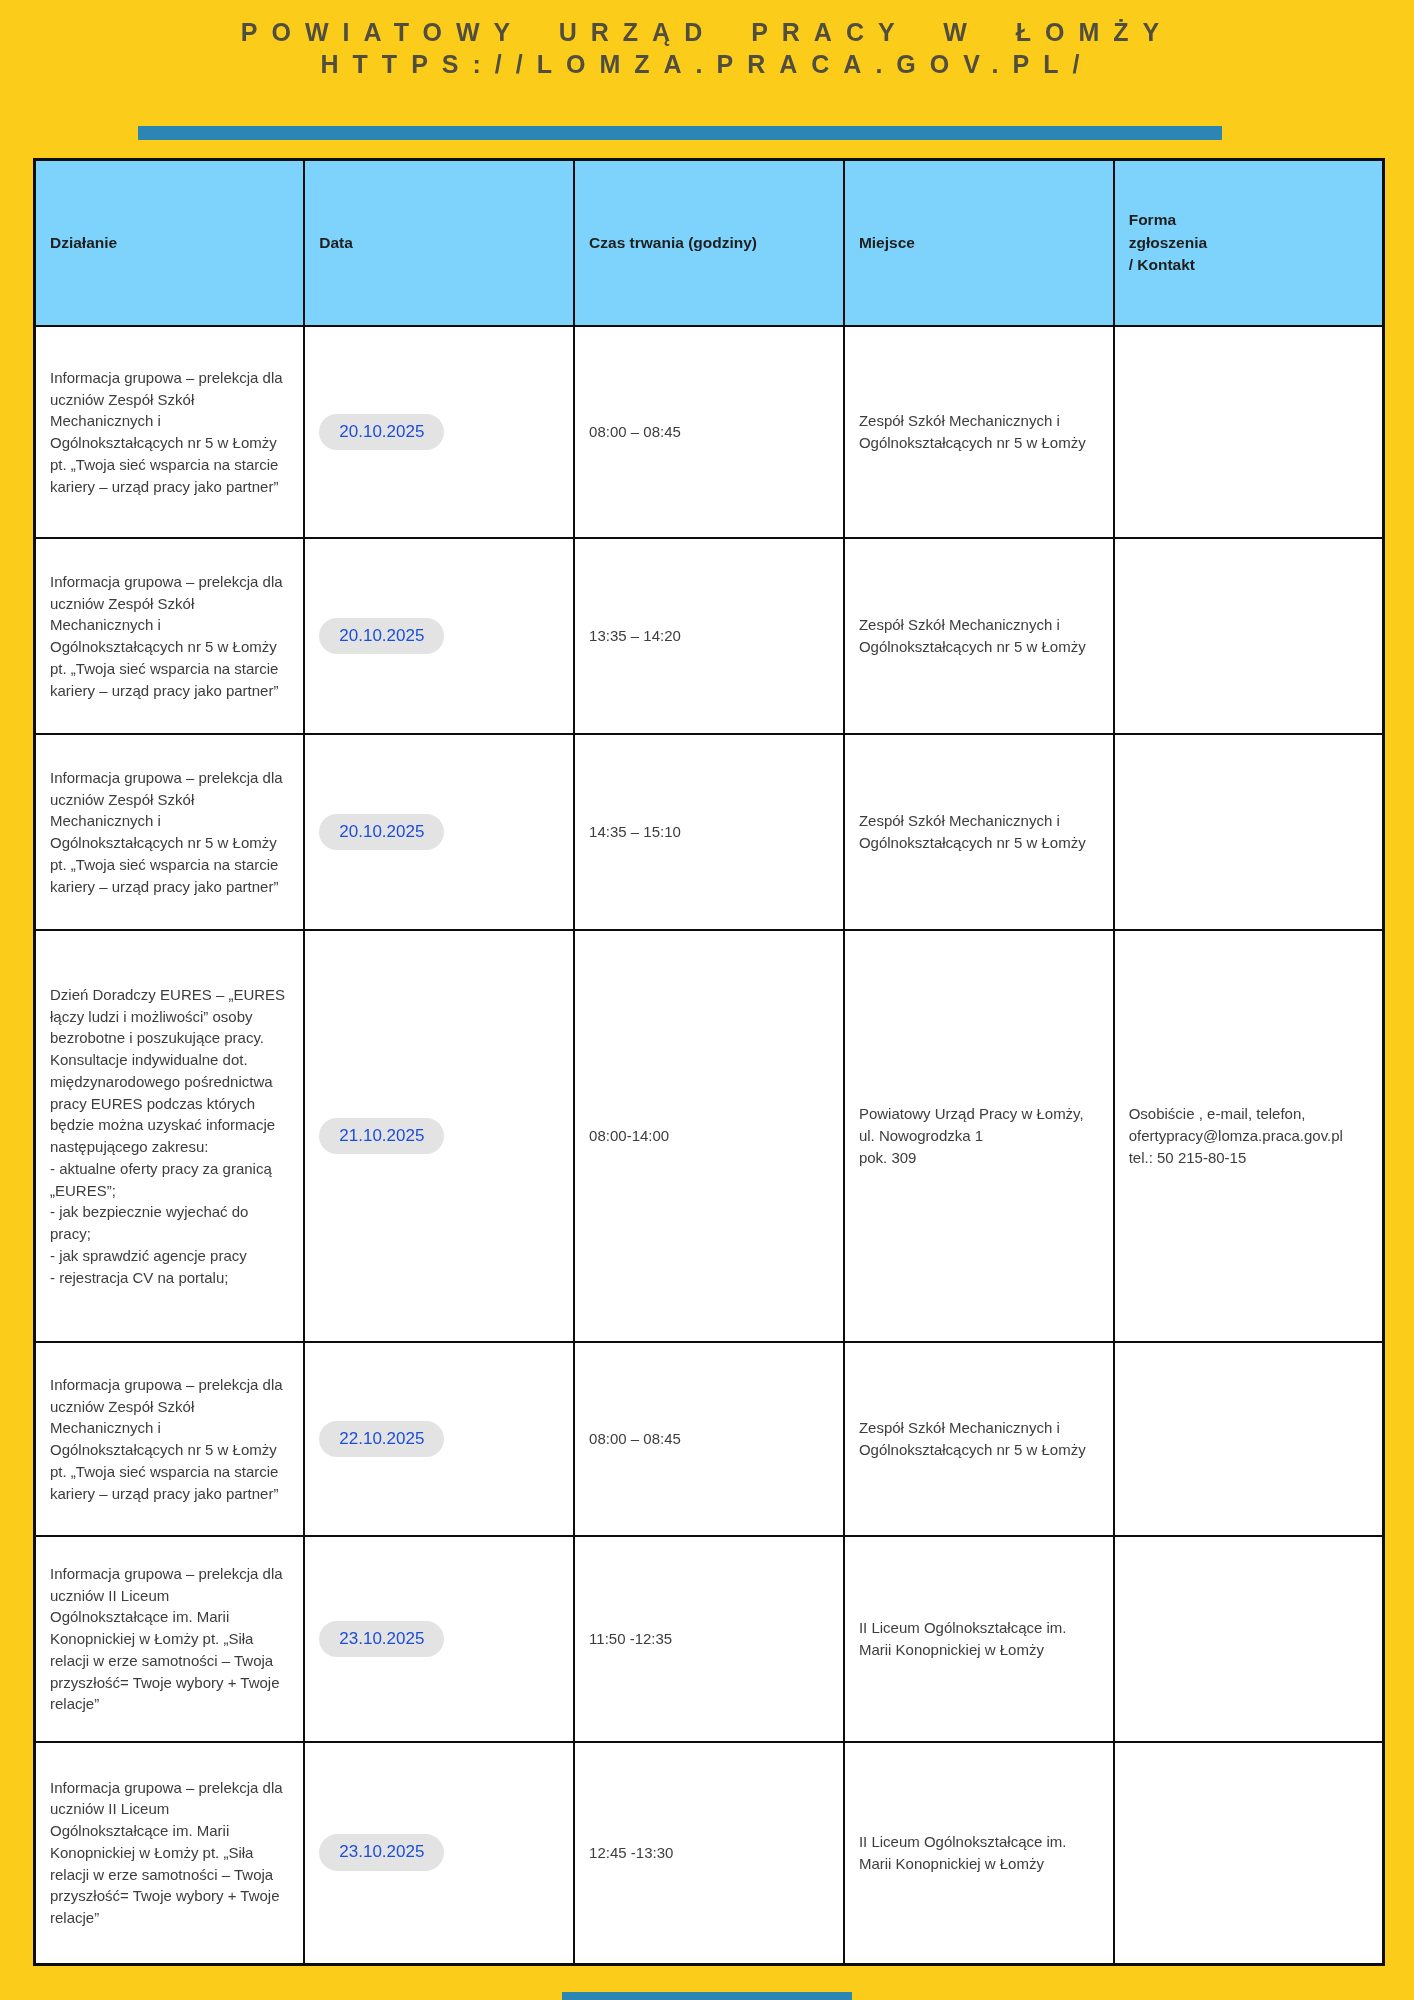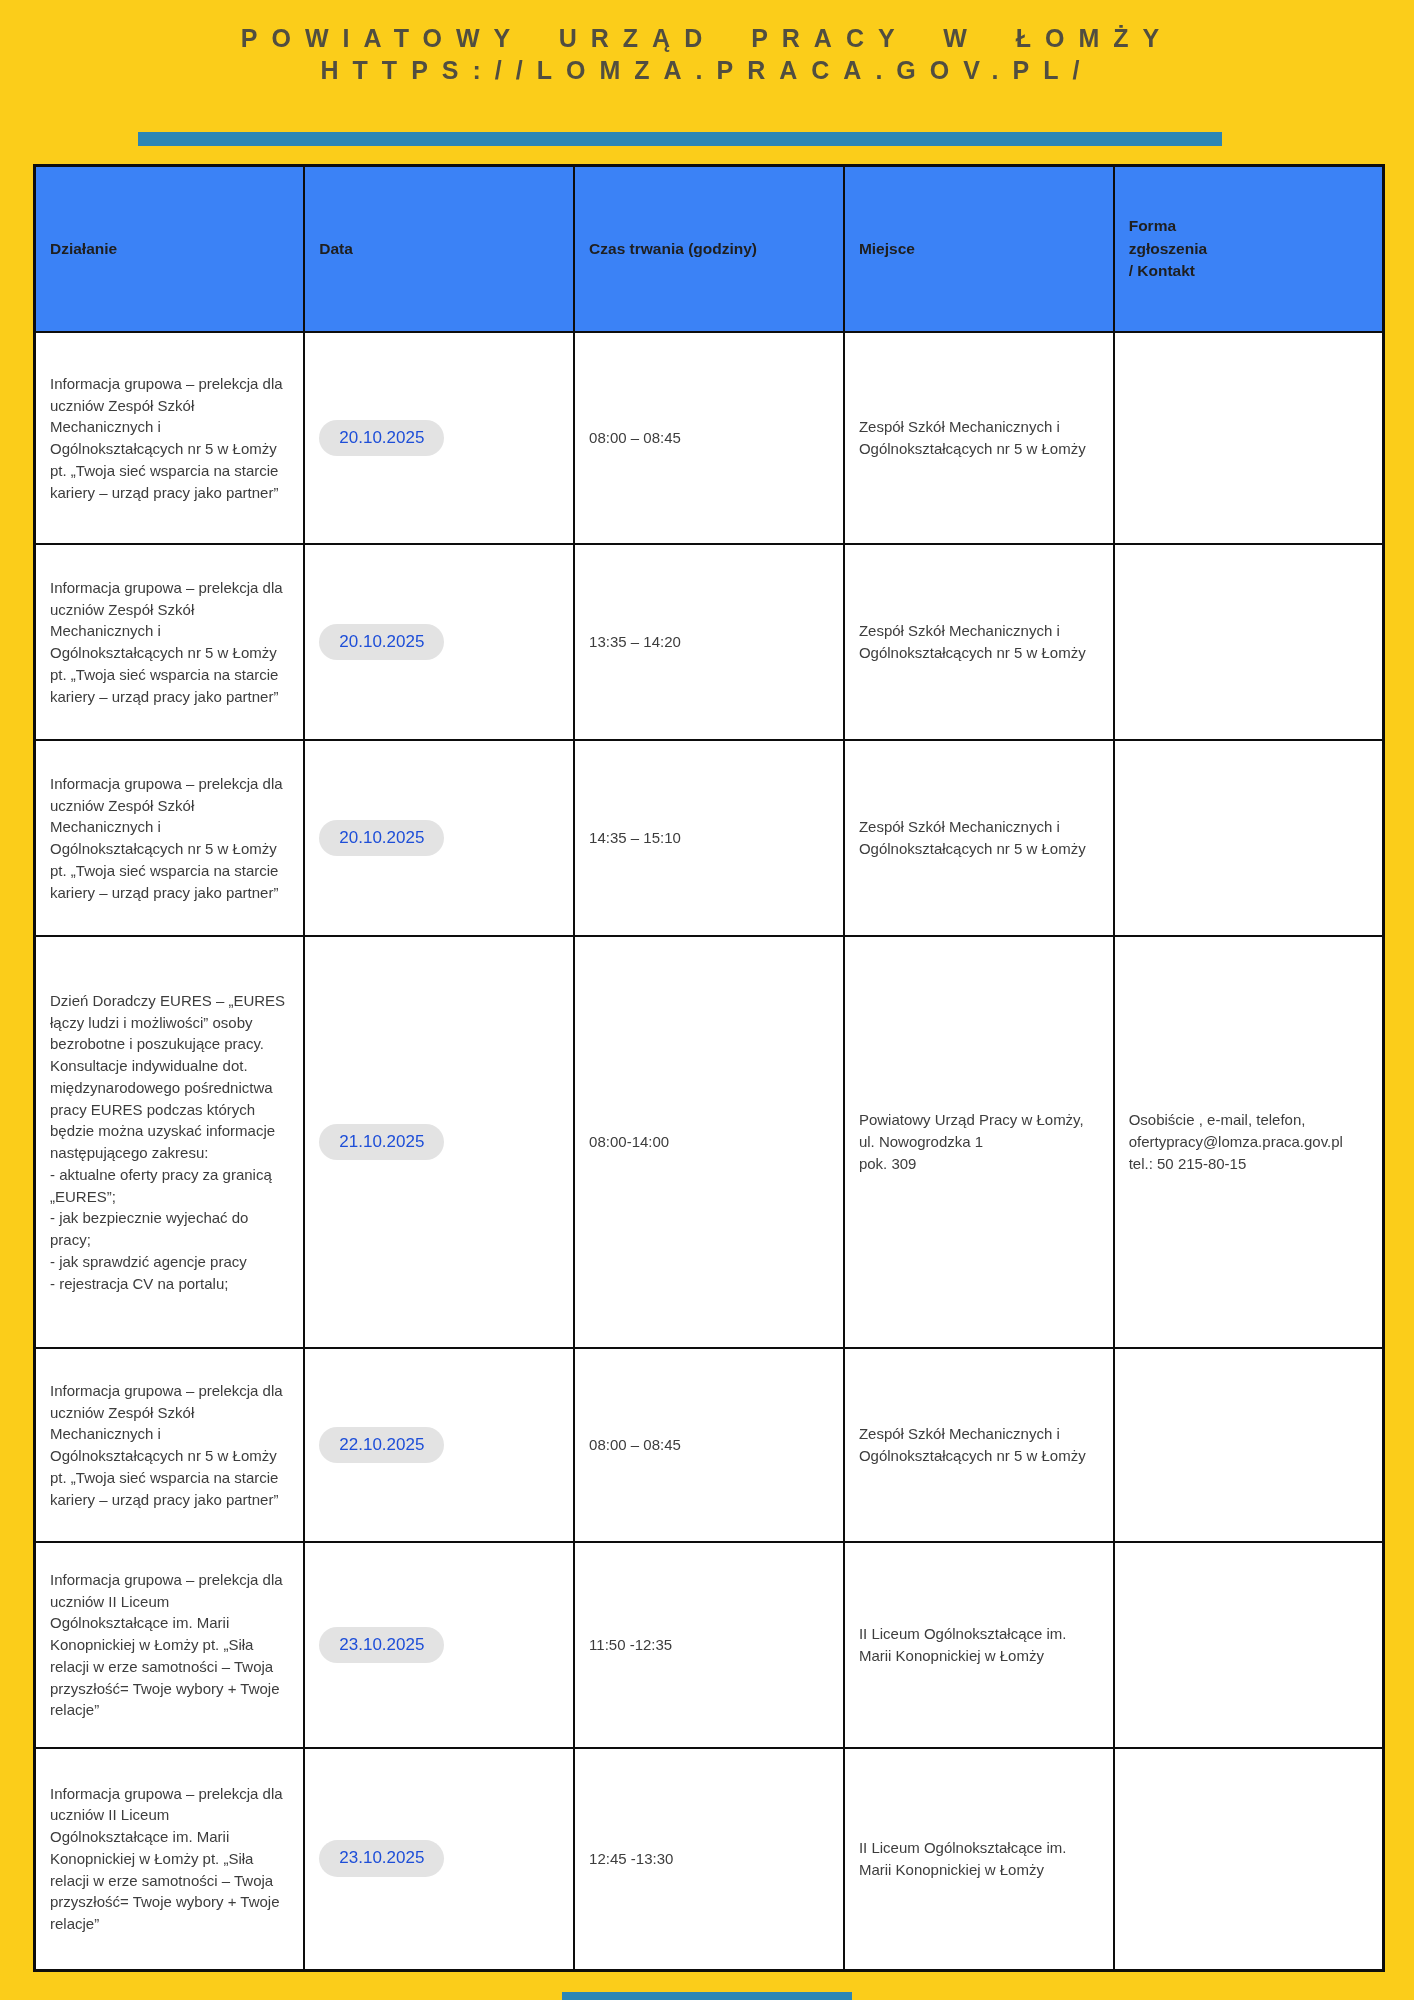--- a/index.html
+++ b/index.html
@@ -8,21 +8,21 @@
     font-family: "Liberation Sans", "DejaVu Sans", sans-serif;
   }
   .page {
     position: relative;
     width: 1414px;
     height: 2000px;
     background: #FBCD1A;
     overflow: hidden;
   }
   .flyer-header {
-    padding-top: 22px;
+    padding-top: 16px;
     text-align: center;
     color: #514E40;
     font-weight: bold;
   }
   .flyer-header .hline {
     font-size: 25px;
     line-height: 32px;
     letter-spacing: 14px;
     word-spacing: 14px;
     white-space: nowrap;
@@ -59,21 +59,21 @@
     text-align: left;
     padding: 10px 14px 10px 14px;
     color: #3D3D3D;
     font-size: 15px;
     line-height: 1.45;
     white-space: pre-line;
     overflow-wrap: break-word;
     word-wrap: break-word;
   }
   table.schedule thead th {
-    background: #3b82f6;
+    background: #7dd3fc;
     color: #1F1F1F;
     font-weight: bold;
     font-size: 15.5px;
     height: 144px;
   }
   th.col-kontakt { text-align: center; }
   tr.r1 { height: 212px; }
   tr.r2 { height: 196px; }
   tr.r3 { height: 196px; }
   tr.r4 { height: 412px; margin-top: 27px; }

